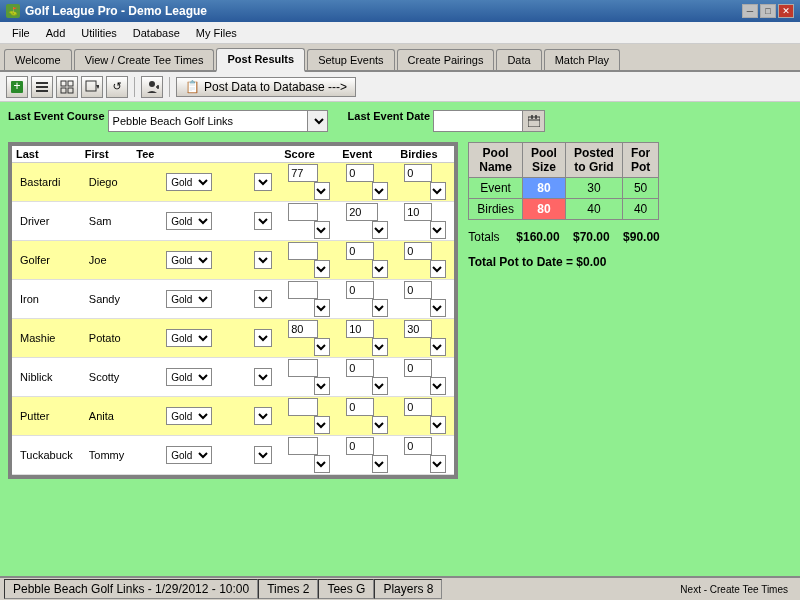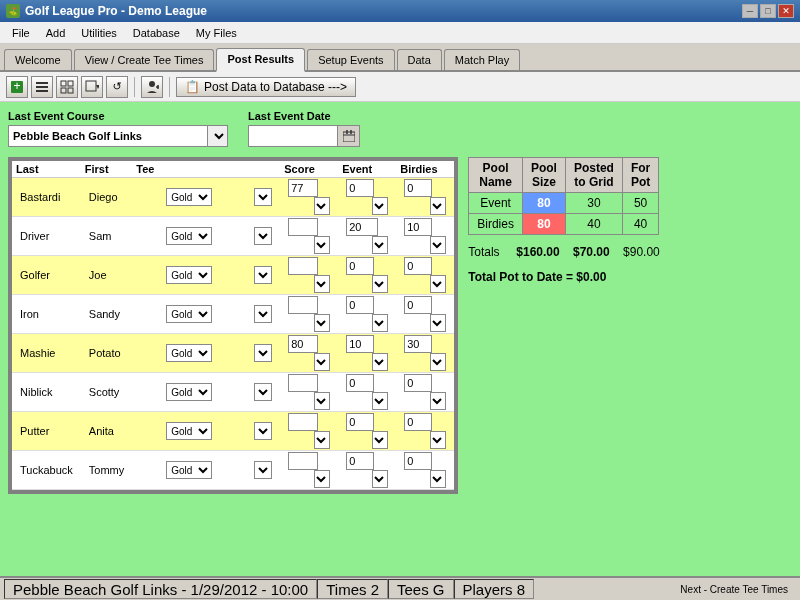--- a/index.html
+++ b/index.html
@@ -99,30 +99,29 @@
       height: calc(600px - 22px - 22px - 28px - 30px - 24px);
       overflow: hidden;
     }
 
     
     .form-row {
       display: flex;
       gap: 20px;
       margin-bottom: 10px;
     }
-    .form-group { display: flex; flex-direction: column; gap: 3px; }
+    .form-group { display: flex; flex-direction: row; gap: 3px; }
     .form-label { font-size: 11px; font-weight: bold; }
     .form-input {
       width: 200px;
       height: 22px;
       border: 1px solid #888;
       padding: 2px 4px;
       font-size: 11px;
       background: white;
-      font-weight: bold;
     }
     .input-with-btn { display: flex; }
     .date-input { width: 90px; height: 22px; border: 1px solid #888; padding: 2px 4px; font-size: 11px; background: white; }
     .date-btn { width: 22px; height: 22px; border: 1px solid #888; border-left: none; background: #d4d0c8; cursor: pointer; display: flex; align-items: center; justify-content: center; }
 
     
     .content-area { display: flex; gap: 10px; }
 
     
     .player-table-container {
@@ -201,21 +200,21 @@
       display: flex;
       align-items: center;
       border-top: 2px solid #888;
       padding: 0 4px;
       gap: 0;
     }
     .status-item {
       padding: 2px 8px;
       border: 1px inset #888;
       background: #d4d0c8;
-      font-size: 15px;
+      font-size: 12px;
       height: 20px;
       display: flex;
       align-items: center;
     }
     .status-spacer { flex: 1; }
     .status-right { padding: 2px 8px; font-size: 10px; }
 
     select { font-size: 10px; }
     input[type="text"] { font-size: 11px; }
   </style>
@@ -240,20 +239,21 @@
   <span class="menu-item">Utilities</span>
   <span class="menu-item">Database</span>
   <span class="menu-item">My Files</span>
 </div>
 
 <div class="tab-bar">
   <div class="tab">Welcome</div>
   <div class="tab">View / Create Tee Times</div>
   <div class="tab active">Post Results</div>
   <div class="tab">Setup Events</div>
+  <div class="tab">Create Pairings</div>
   <div class="tab">Data</div>
   <div class="tab">Match Play</div>
 </div>
 
 <div class="toolbar">
   <div class="toolbar-btn" title="New">
     <svg width="14" height="14">
         <rect x="1" y="1" width="12" height="12" fill="#2a8a2a" rx="1"></rect>
         <text x="7" y="10" text-anchor="middle" fill="white" font-size="9">+</text>
       </svg>
@@ -579,21 +579,21 @@
         </table>
       </div>
 
       <div class="totals-row">
         <span>Totals</span>
         &nbsp;&nbsp;&nbsp;
         <span style="font-weight:bold;">$160.00</span>
         &nbsp;&nbsp;
         <span style="font-weight:bold;">$70.00</span>
         &nbsp;&nbsp;
-        <span style="font-weight:normal;">$90.00</span>
+        <span style="font-weight:bold;">$90.00</span>
       </div>
 
       <div class="total-pot">
         <span>Total Pot to Date = $0.00</span>
       </div>
 
     </div>
   </div>
 </div>
 

